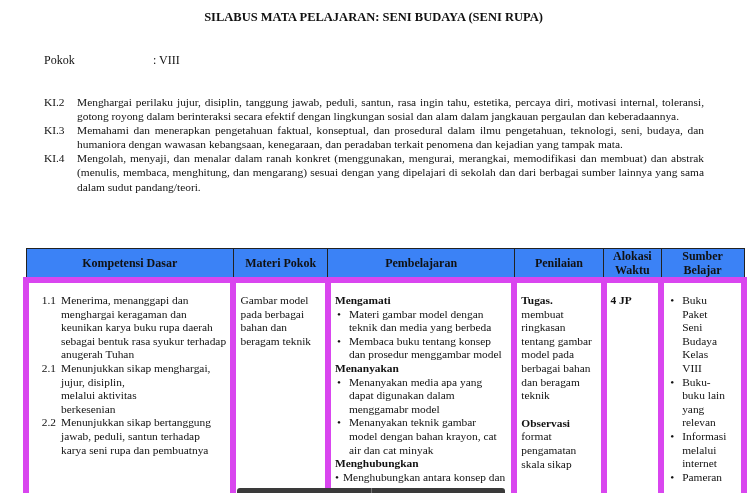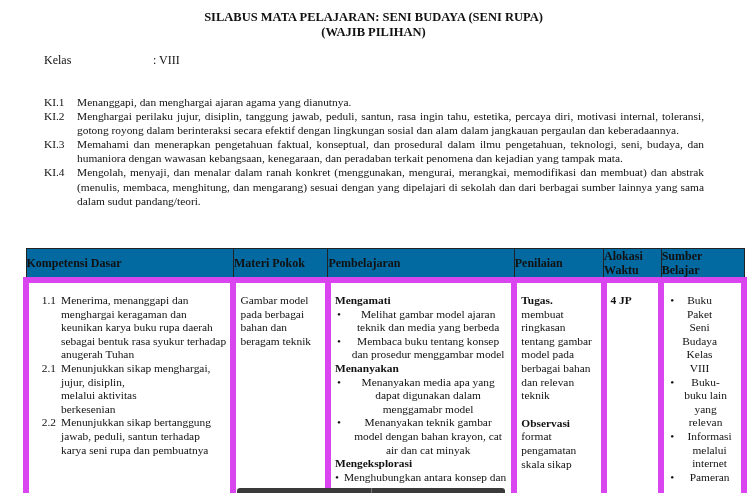--- a/index.html
+++ b/index.html
@@ -20,62 +20,57 @@
     .ki { position: absolute; left: 44px; top: 95px; width: 660px; font-size: 11.4px; line-height: 14.1px; }
     .ki-row { display: flex; }
     .ki-code { width: 33px; flex: none; }
     .ki-text { flex: 1; text-align: justify; }
     table {
       position: absolute; left: 23px; top: 248px;
       border-collapse: collapse; font-size: 11.4px; line-height: 13.6px;
       table-layout: fixed;
     }
     th {
-      background: #0369a1; font-weight: bold; font-size: 12px; line-height: 14px;
-      border: 1px solid #222; text-align: left; vertical-align: middle; height: 30px;
+      background: #3b82f6; font-weight: bold; font-size: 12px; line-height: 14px;
+      border: 1px solid #222; text-align: center; vertical-align: middle; height: 30px;
     }
     td { border: 6px solid #d946ef; vertical-align: top; padding: 11px 4px 0 4px; height: 216px; }
     .kd-item { display: flex; }
     .kd-num { width: 24px; flex: none; text-align: right; padding-right: 5px; }
     .kd-text { flex: 1; }
     .kd-sub { padding-left: 6px; }
     .heading { font-weight: bold; }
     ul { list-style: none; }
     li { display: flex; }
     li .dot { width: 14px; flex: none; text-align: left; padding-left: 2px; }
-    li .txt { flex: 1; text-align: center; }
+    li .txt { flex: 1; }
     .center-bold { text-align: left; font-weight: bold; }
     .bottom-bar {
       position: absolute; left: 237px; top: 488px; width: 268px; height: 5px;
       background: #3a3a3a; border-radius: 3px 3px 0 0;
     }
     .bottom-bar .divider { position: absolute; left: 134px; top: 0; width: 1px; height: 5px; background: #777; }
   </style>
 </head>
 <body>
 
 <div class="page">
 
   <div class="title">
     <div>SILABUS MATA PELAJARAN: SENI BUDAYA (SENI RUPA)</div>
-    <div>(WAJIB PILIHAN)</div>
   </div>
 
   <div class="meta">
     <div class="meta-row">
-      <span class="meta-label">Kelas</span>
+      <span class="meta-label">Pokok</span>
       <span>: VIII</span>
     </div>
   </div>
 
   <div class="ki">
-    <div class="ki-row">
-      <span class="ki-code">KI.1</span>
-      <span class="ki-text">Menanggapi, dan  menghargai ajaran agama yang dianutnya.</span>
-    </div>
     <div class="ki-row">
       <span class="ki-code">KI.2</span>
       <span class="ki-text">Menghargai perilaku jujur, disiplin, tanggung jawab, peduli, santun, rasa ingin tahu, estetika, percaya diri, motivasi internal, toleransi, gotong royong dalam berinteraksi secara efektif dengan lingkungan sosial dan alam dalam jangkauan pergaulan dan keberadaannya.</span>
     </div>
     <div class="ki-row">
       <span class="ki-code">KI.3</span>
       <span class="ki-text">Memahami dan menerapkan pengetahuan faktual, konseptual, dan prosedural dalam ilmu pengetahuan, teknologi, seni, budaya, dan humaniora dengan wawasan kebangsaan, kenegaraan, dan peradaban terkait penomena dan kejadian yang tampak mata.</span>
     </div>
     <div class="ki-row">
       <span class="ki-code">KI.4</span>
@@ -124,49 +119,49 @@
             <span class="kd-num">2.2</span>
             <span class="kd-text">Menunjukkan sikap bertanggung jawab, peduli, santun  terhadap karya seni rupa dan pembuatnya</span>
           </div>
         </td>
         <td>Gambar model pada berbagai bahan dan beragam teknik</td>
         <td>
           <div class="heading">Mengamati</div>
           <ul>
             <li>
                 <span class="dot">•</span>
-                <span class="txt">Melihat    gambar model ajaran teknik dan media yang berbeda</span>
+                <span class="txt">Materi    gambar model dengan teknik dan media yang berbeda</span>
               </li>
             <li>
                 <span class="dot">•</span>
                 <span class="txt">Membaca buku tentang konsep dan prosedur   menggambar model</span>
               </li>
           </ul>
           <div class="heading">Menanyakan</div>
           <ul>
             <li>
                 <span class="dot">•</span>
                 <span class="txt">Menanyakan media apa yang dapat digunakan dalam menggamabr model</span>
               </li>
             <li>
                 <span class="dot">•</span>
                 <span class="txt">Menanyakan   teknik   gambar model dengan bahan krayon, cat air dan cat minyak</span>
               </li>
           </ul>
-          <div class="heading">Mengeksplorasi</div>
+          <div class="heading">Menghubungkan</div>
           <ul>
             <li>
                 <span class="dot" style="width:8px;padding-left:0">•</span>
                 <span class="txt">Menghubungkan antara konsep dan</span>
               </li>
           </ul>
         </td>
         <td>
           <div class="heading">Tugas.</div>
-          <div>membuat ringkasan tentang gambar model pada berbagai bahan dan relevan teknik</div>
+          <div>membuat ringkasan tentang gambar model pada berbagai bahan dan beragam teknik</div>
           <div style="height:14px"></div>
           <div class="heading">Observasi</div>
           <div>format pengamatan skala sikap</div>
         </td>
         <td class="center-bold">4 JP</td>
         <td>
           <ul>
             <li>
                 <span class="dot">•</span>
                 <span class="txt" style="padding-right:20px">Buku Paket Seni Budaya Kelas VIII</span>

